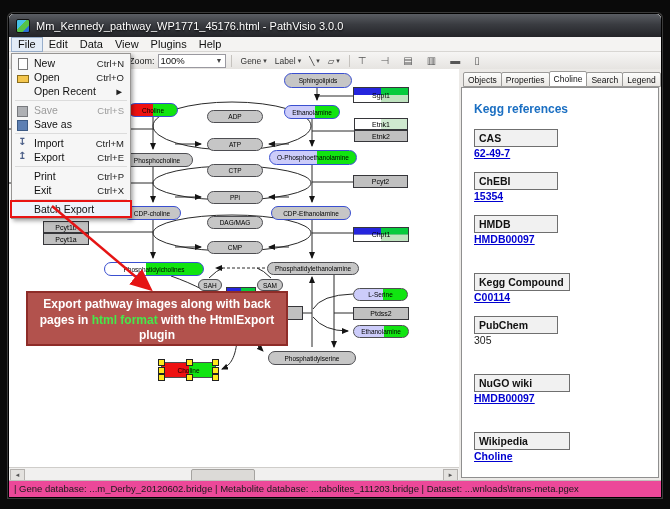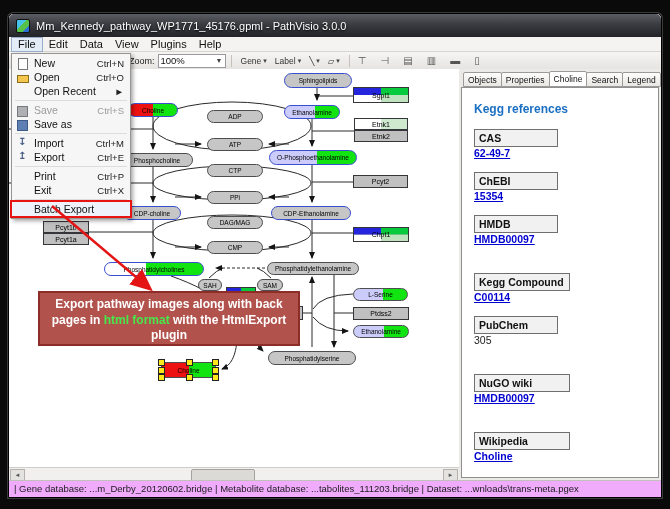--- a/index.html
+++ b/index.html
@@ -46,38 +46,38 @@
   .tab.active{background:#fff;position:relative;z-index:2;padding-bottom:2px;font-weight:normal;}
   #panel-content{position:absolute;left:2px;right:2px;top:18px;bottom:2px;background:#fff;border:1px solid #8f8f8f;
                  overflow:hidden;padding:2px 12px;box-sizing:border-box;}
   #xref-heading{color:#1b6fc2;font-weight:bold;font-size:12px;margin-top:12px;}
   .xref-box{width:84px;border:1px solid #6f6f6f;background:#f1f1f1;font-weight:bold;font-size:10.5px;
             color:#111;padding:2px 4px;margin-top:13px;box-sizing:border-box;white-space:nowrap;}
   .xref-box.wide{width:96px;margin-top:28px;}
   .xref-val{font-size:10.5px;color:#222;}
   .xref-val.link{color:#0000d0;font-weight:bold;text-decoration:underline;}
   
-  #statusbar{position:absolute;left:0;top:466px;width:100%;height:17px;background:#f0abfc;border-top:1px solid #c2c0bd;
+  #statusbar{position:absolute;left:0;top:466px;width:100%;height:17px;background:#ec4899;border-top:1px solid #c2c0bd;
              font-size:9.5px;color:#1a1a1a;line-height:16px;padding-left:5px;box-sizing:border-box;white-space:nowrap;}
   
   .node{position:absolute;display:flex;align-items:center;justify-content:center;font-size:6.5px;color:#000;
         white-space:nowrap;overflow:hidden;box-sizing:border-box;z-index:2;}
   .pill{background:#c6c6c6;border:1px solid #4e4e52;border-radius:8px;}
   .pill.b{border-color:#3a4fd0;}
   .redgreen{background:linear-gradient(to right,#ee1111 50%,#11e411 50%);}
   .lavgreen{background:linear-gradient(to right,#ccccfa 55%,#11e411 55%);}
   .whitegreen{background:linear-gradient(to right,#ffffff 42%,#11e411 42%);}
   .rect{border:1px solid #4e4e52;}
   .gene{background:#c0c0c0;border:1px solid #36363a;font-size:7px;}
   .gene.grad{background-image:linear-gradient(to right,#2525dd 50%,#07cb3d 50%),linear-gradient(to right,#ffffff 50%,#bfe3bf 50%);
              background-size:100% 50%,100% 50%;background-position:0 0,0 100%;background-repeat:no-repeat;}
   .gene.halfgreen{background:linear-gradient(to right,#ffffff 50%,#cfe9cf 50%);}
   .handle{position:absolute;width:5px;height:5px;background:#ffe81a;border:1px solid #222;z-index:4;}
   
-  #annotation{position:absolute;left:29px;top:222px;width:262px;height:55px;background:#b2524d;border:2px solid #8e2c28;
+  #annotation{position:absolute;left:17px;top:222px;width:262px;height:55px;background:#b2524d;border:2px solid #8e2c28;
               box-sizing:border-box;z-index:3;color:#fff;font-weight:bold;font-size:12px;text-align:center;
               padding:4px 6px;line-height:1.3;}
   #annotation .hl-green{color:#46e84b;}
   
   #file-menu{position:absolute;left:2px;top:39px;width:118px;background:#f6f6f6;border:1px solid #979593;
              box-shadow:2px 2px 4px rgba(0,0,0,.35);z-index:10;padding:2px 0;}
   .mitem{height:14px;display:flex;align-items:center;font-size:10.5px;color:#111;position:relative;}
   .mitem.dis .mlab,.mitem.dis .msc{color:#9b9b9b;}
   .mitem.hl{box-shadow:0 0 0 2px #e81414;background:#eef3fb;}
   .mico{width:14px;height:11px;margin:0 4px 0 4px;flex:none;position:relative;}
@@ -94,21 +94,21 @@
   .export-icon::before{content:"↥";position:absolute;left:2px;top:-2px;font-size:10px;color:#4a5d86;font-weight:bold;}
   #red-arrow-overlay{position:absolute;left:0;top:0;z-index:50;pointer-events:none;}
 </style>
 </head>
 <body>
 
 <div id="window">
 
   <div id="titlebar">
     <span class="app-icon"></span>
-    <span id="title-text">Mm_Kennedy_pathway_WP1771_45176.gpml - PathVisio 3.0.0</span>
+    <span id="title-text">Mm_Kennedy_pathway_WP1771_45176.html - PathVisio 3.0.0</span>
   </div>
 
   <div id="menubar">
       <div class="mb-item active">File</div>
       <div class="mb-item">Edit</div>
       <div class="mb-item">Data</div>
       <div class="mb-item">View</div>
       <div class="mb-item">Plugins</div>
       <div class="mb-item">Help</div>
     </div>

